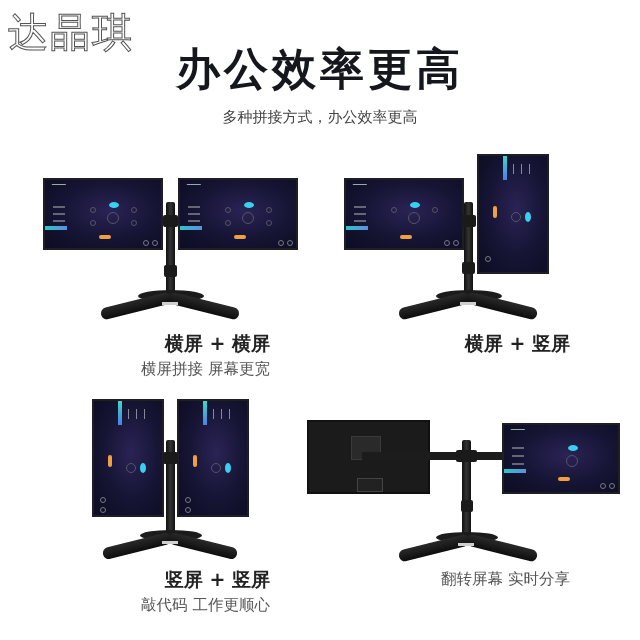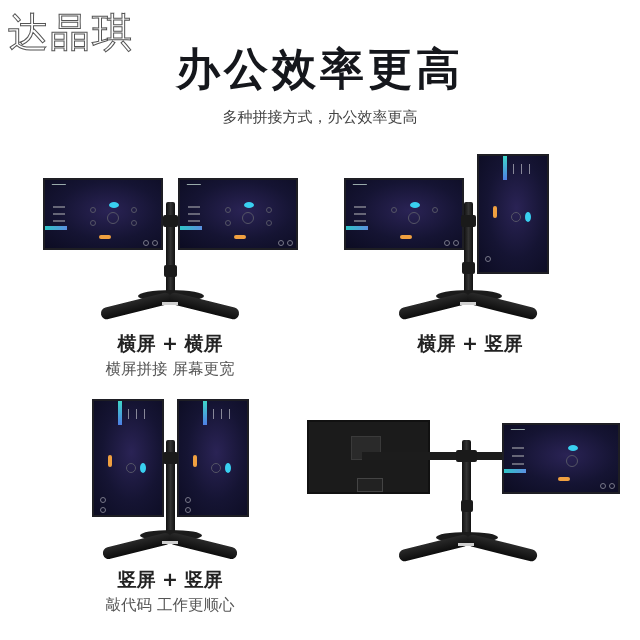--- a/index.html
+++ b/index.html
@@ -7,21 +7,21 @@
   body { position: relative; font-family: "DejaVu Sans", sans-serif; color: #1a1a1a; }
 
   .watermark { position: absolute; left: 8px; top: 8px; font-size: 40px; color: #fff;
     -webkit-text-stroke: 1px #555; letter-spacing: 2px; font-weight: 300; line-height: 48px; }
   .title { position: absolute; left: 0; width: 640px; top: 42px; text-align: center;
     font-size: 44px; font-weight: 900; color: #15171c; letter-spacing: 4px; line-height: 54px; }
   .subtitle { position: absolute; left: 0; width: 640px; top: 106px; text-align: center;
     font-size: 15px; color: #444; line-height: 22px; }
 
   .panel { position: absolute; }
-  .caption { position: absolute; text-align: center; width: 200px; }
+  .caption { position: absolute; text-align: right; width: 200px; }
   .caption .main { font-size: 19px; font-weight: bold; color: #222; line-height: 26px; }
   .caption .sub { font-size: 15.5px; color: #555; line-height: 22px; margin-top: 2px; }
 
   
   .screen { position: absolute; border: 2px solid #1e1e24;
     background: radial-gradient(ellipse at 55% 45%, #2a2355 0%, #151433 55%, #0c0c22 100%); overflow: hidden; }
   .screen .logo { position: absolute; left: 6px; top: 4px; width: 14px; height: 4px; border-top: 1px solid #9aa; transform: skewX(-30deg); }
   .screen .menu { position: absolute; left: 8px; width: 12px; height: 2px; background: #667; }
   .screen .menu.active { left: 0; width: 22px; height: 4px; background: linear-gradient(90deg,#2ec4c6,#5b8fe0); }
   .screen .dial { position: absolute; border-radius: 50%; border: 1px solid #556; }
@@ -191,14 +191,15 @@
   </div>
   <div class="pole" style="left:462px;top:440px;width:9px;height:100px;"></div>
   <div class="clamp" style="left:456px;top:450px;width:21px;height:12px;"></div>
   <div class="clamp" style="left:461px;top:500px;width:12px;height:12px;"></div>
   <div class="base-plate" style="left:436px;top:532px;width:62px;height:11px;"></div>
   <div class="base-leg" style="left:398px;top:542px;width:72px;transform:rotate(-14deg);"></div>
   <div class="base-leg" style="left:466px;top:542px;width:72px;transform:rotate(14deg);"></div>
   <div class="base-chrome" style="left:458px;top:543px;width:16px;"></div>
 
   <div class="caption" style="left:370px;top:566px;">
+    <div class="sub">翻转屏幕 实时分享</div>
   </div>
 </div>
 
 </body></html>

